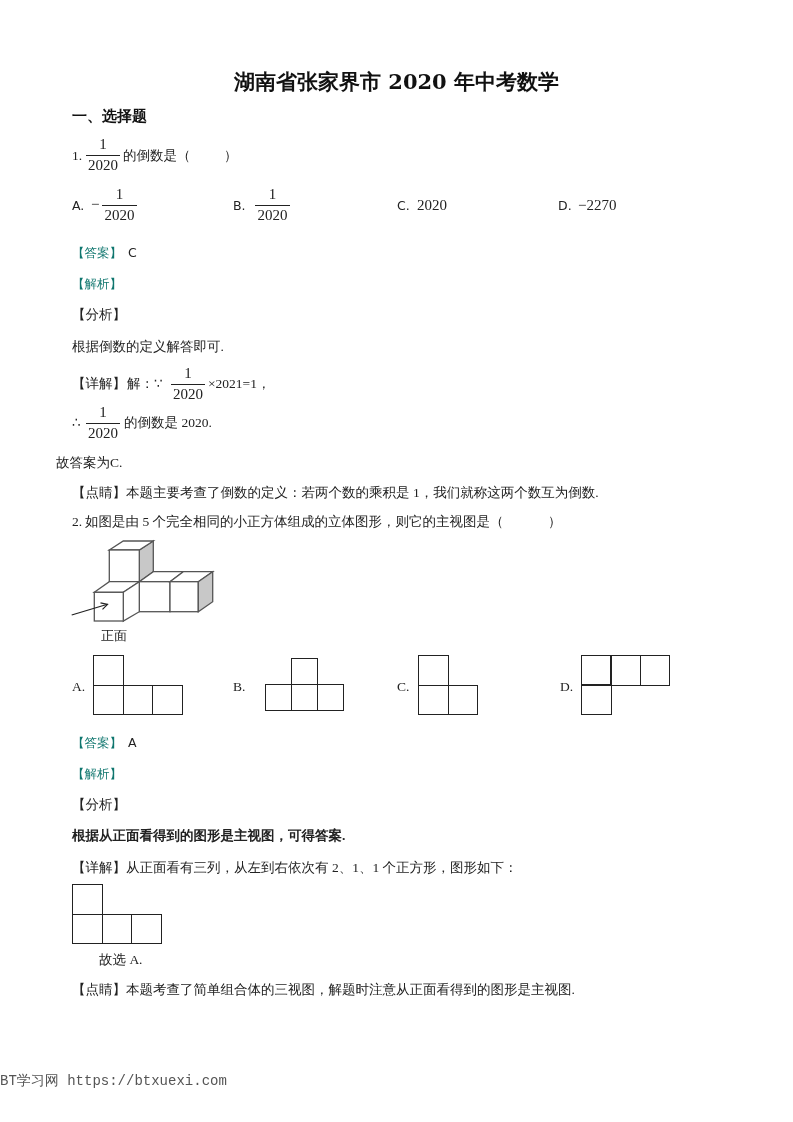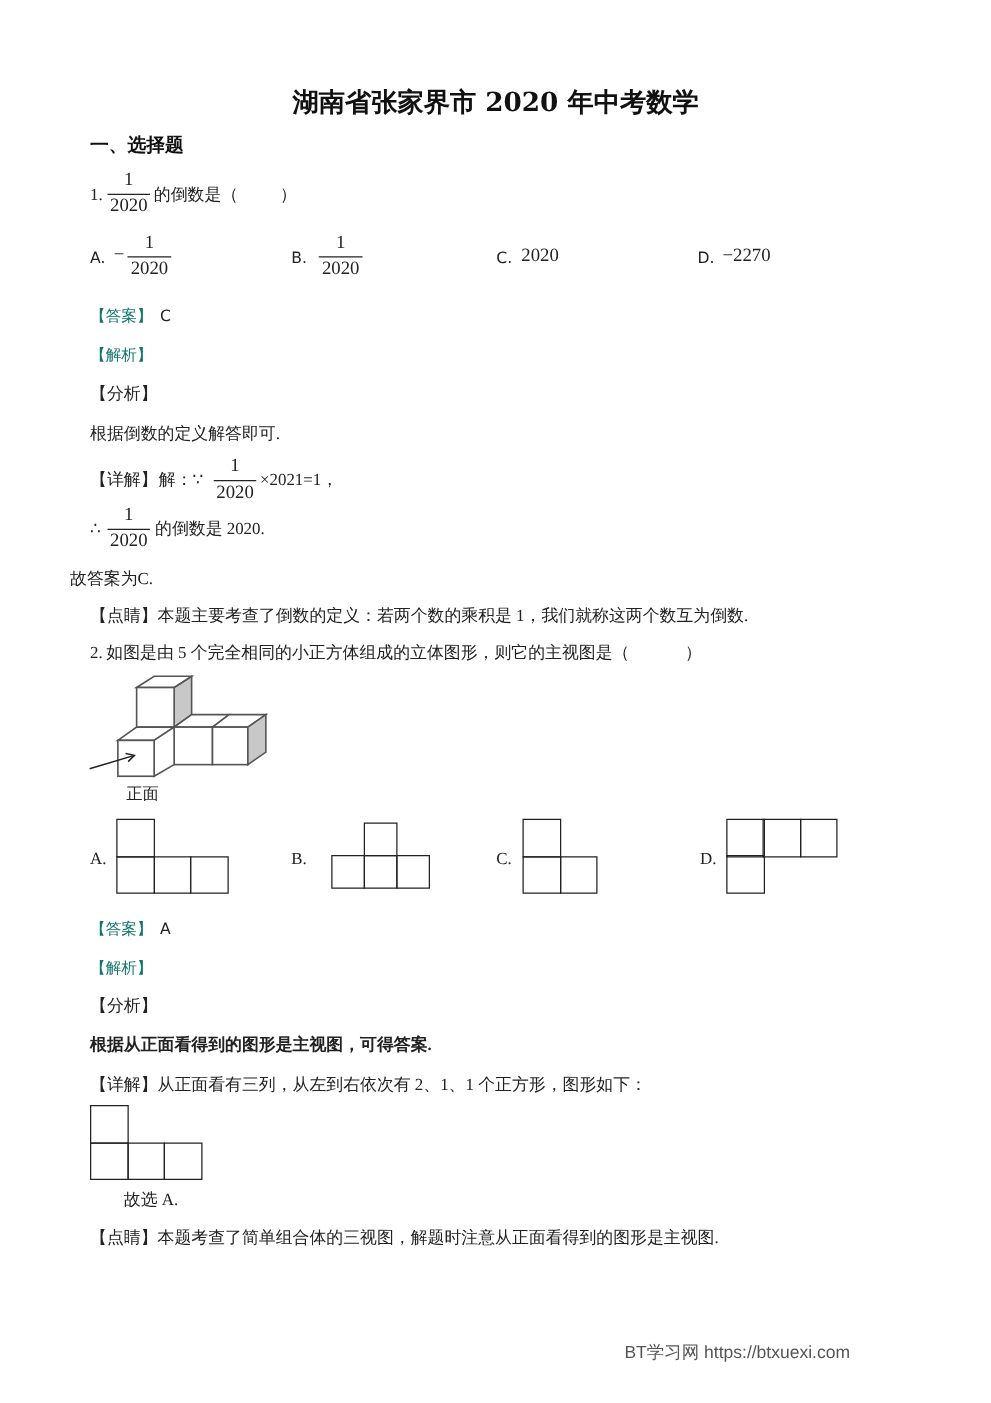--- a/index.html
+++ b/index.html
@@ -8,21 +8,21 @@
     .sans { font-family:"DejaVu Sans","Liberation Sans",sans-serif; font-size:12.5px; }
     .blue { color:#0f766e; }
     .title { position:absolute; left:0; width:793px; top:70px; text-align:center; font-family:"DejaVu Serif","Liberation Serif",serif; font-weight:bold; font-size:21px; line-height:24px; color:#111; }
     .heading { position:absolute; left:72px; top:109px; font-family:Liberation Mono, monospace; font-weight:bold; font-size:15px; line-height:18px; color:#111; }
     .frac { position:absolute; text-align:center; font-family:"Liberation Serif","DejaVu Serif",serif; font-size:15px; color:#222; }
     .frac .n { display:block; line-height:18px; padding-bottom:2px; }
     .frac .d { display:block; line-height:18px; border-top:1px solid #222; }
     .num15 { font-size:15px; }
     .grid { position:absolute; }
     .cell { position:absolute; box-sizing:border-box; border:1.3px solid #222; background:transparent; }
-    .footer { position:absolute; left:0; width:680px; top:1072px; text-align:right; font-family:Liberation Sans, sans-serif; font-size:14px; line-height:18px; color:#555555; }
+    .footer { position:absolute; left:0; width:680px; top:1072px; text-align:left; font-family:Liberation Mono, monospace; font-size:14px; line-height:18px; color:#555555; }
   </style>
 </head>
 <body>
 
 <div id="page">
 
   <div class="title">湖南省张家界市 2020 年中考数学</div>
   <div class="heading">一、选择题</div>
 
   <div>

